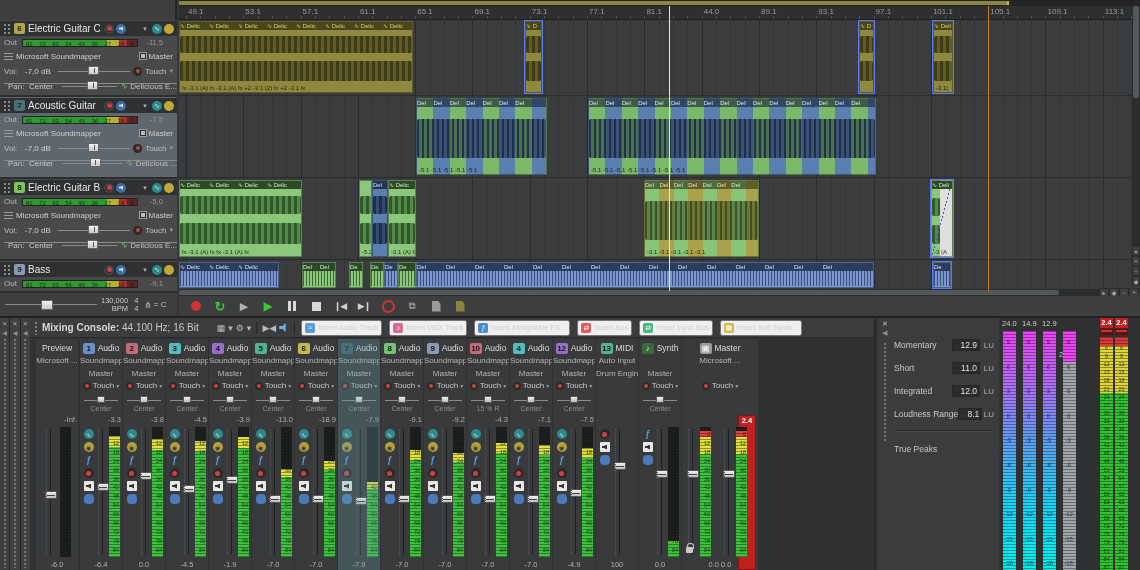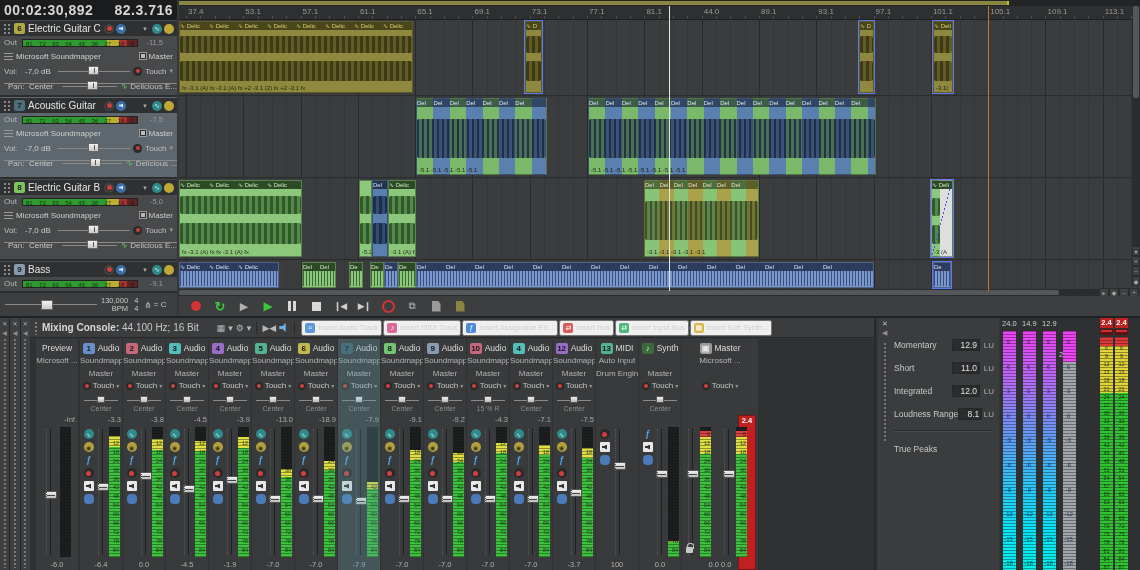--- a/index.html
+++ b/index.html
@@ -147,21 +147,21 @@
   .dock .dgrip { width:4px; flex:1 1 auto; margin-bottom:4px; background-image:radial-gradient(#777 0.8px, transparent 1px); background-size:4px 4px; }
   #mixer-main { position:absolute; left:30px; top:0; width:846px; height:254px; background:#333537; border-right:2px solid #26282a; }
   #mixer-titlebar { position:absolute; left:0; top:0; width:844px; height:20px; background:#3a3c3e; border-bottom:1px solid #26282a; display:flex; align-items:center; padding:0 4px; gap:4px; overflow:hidden; }
   #mx-grip { width:4px; height:14px; background-image:radial-gradient(#808080 0.8px, transparent 1px); background-size:4px 4px; }
   #mx-title { font-size:10px; color:#d8d8d8; white-space:nowrap; }
   #mx-title b { font-weight:bold; } #mx-title span { font-weight:normal; color:#c8c8c8; }
   #mx-tools { display:flex; align-items:center; gap:3px; margin-left:14px; }
   .mxtool { font-size:9px; color:#b8b8b8; display:flex; align-items:center; }
   .mxsep { width:1px; height:12px; background:#26282a; margin:0 2px; }
   .spk { width:10px; height:9px; background:#6ab0e8; clip-path:polygon(0 32%,32% 32%,65% 0,65% 100%,32% 68%,0 68%); }
-  #mx-inserts { display:flex; align-items:center; gap:1px; overflow:hidden; flex:1 1 auto; }
+  #mx-inserts { display:flex; align-items:center; gap:7px; overflow:hidden; flex:1 1 auto; }
   .insbtn { display:flex; align-items:center; gap:3px; font-size:7.5px; color:#d0d0d0; white-space:nowrap; padding:1px 2px; }
   .insicon { width:10px; height:10px; border-radius:2px; color:#fff; font-size:7px; display:inline-flex; align-items:center; justify-content:center; }
   #strips { position:absolute; left:0; top:21px; width:844px; height:233px; background:#2f3133; }
   .strip { position:absolute; top:0; height:233px; background:#383a3c; }
   .strip.sel::after { content:""; position:absolute; inset:0; background:rgba(100,160,170,0.28); pointer-events:none; }
   .srow { position:absolute; left:0; right:0; text-align:center; font-size:8px; color:#c8c8c8; white-space:nowrap; overflow:hidden; }
   .r1 { top:3px; height:12px; display:flex; align-items:center; justify-content:center; gap:3px; }
   .badge { min-width:12px; height:11px; padding:0 1px; border-radius:2px; font-size:8px; font-weight:bold; color:#15161a; display:inline-flex; align-items:center; justify-content:center; }
   .stype { font-size:8.5px; color:#dcdcdc; }
   .sdev { font-size:8px; color:#b4b4b4; }
@@ -222,24 +222,20 @@
   .pkmeter { position:absolute; top:19px; width:13px; height:235px; overflow:hidden;
     background:linear-gradient(180deg,#e03838 0 4%,#e0d438 4% 24%,#30c430 24% 100%); }
   .pkscale span { position:absolute; width:100%; text-align:center; font-size:5.5px; color:rgba(10,26,10,0.8); }
 </style>
 </head>
 <body>
 
 <div id="app">
   <div id="top">
     <div id="left-panel">
-      <div id="timecode-bar">
-        <span>00:02:30,892</span>
-        <span>82.3.716</span>
-      </div>
       <div id="track-headers">
           <div class="thdr" style="top: 0px; height: 77px;">
             <div class="tname">
               <span class="dots"></span>
               <span class="tbadge" style="background: rgb(176, 168, 69);">6</span>
               <span class="tname-label">Electric Guitar C</span>
               <span class="ticons">
                 <span class="tic rec"></span>
                 <span class="tic mut"></span>
                 <span class="tic fxic"></span>
@@ -452,21 +448,21 @@
           <span class="forkic">⋔</span>
           <span>= C</span>
         </div>
       </div>
     </div>
     <div id="timeline">
       <div id="marker-bar">
           <div id="loop-bar"></div>
         </div>
       <div id="ruler">
-          <span class="rtick" style="left: 9px;">37.4</span>
+          <span class="rtick" style="left: 9px;">49.1</span>
           <span class="rtick" style="left: 66.3px;">53.1</span>
           <span class="rtick" style="left: 123.6px;">57.1</span>
           <span class="rtick" style="left: 180.9px;">61.1</span>
           <span class="rtick" style="left: 238.2px;">65.1</span>
           <span class="rtick" style="left: 295.5px;">69.1</span>
           <span class="rtick" style="left: 352.8px;">73.1</span>
           <span class="rtick" style="left: 410.1px;">77.1</span>
           <span class="rtick" style="left: 467.4px;">81.1</span>
           <span class="rtick" style="left: 524.7px;">44.0</span>
           <span class="rtick" style="left: 582px;">89.1</span>
@@ -1332,21 +1328,21 @@
                   <span style="top: 66.3px;">48</span>
                   <span style="top: 75.2px;">54</span>
                   <span style="top: 84.1px;">60</span>
                   <span style="top: 93px;">66</span>
                   <span style="top: 101.9px;">72</span>
                   <span style="top: 110.8px;">78</span>
                   <span style="top: 119.7px;">84</span>
                 </div>
               </div>
             </div>
-            <div class="fval">-3.7</div>
+            <div class="fval">-4.9</div>
           </div>
           <div class="strip" style="left: 566px; width: 42px;">
             <div class="srow r1">
               <span class="badge" style="background: rgb(82, 180, 142);">13</span>
               <span class="stype">MIDI</span>
             </div>
             <div class="srow sdev" style="top: 17px;">Auto Input</div>
             <div class="srow sdev" style="top: 30px;">Drum Engine</div>
             <div class="zone">
               <div class="sicons">

